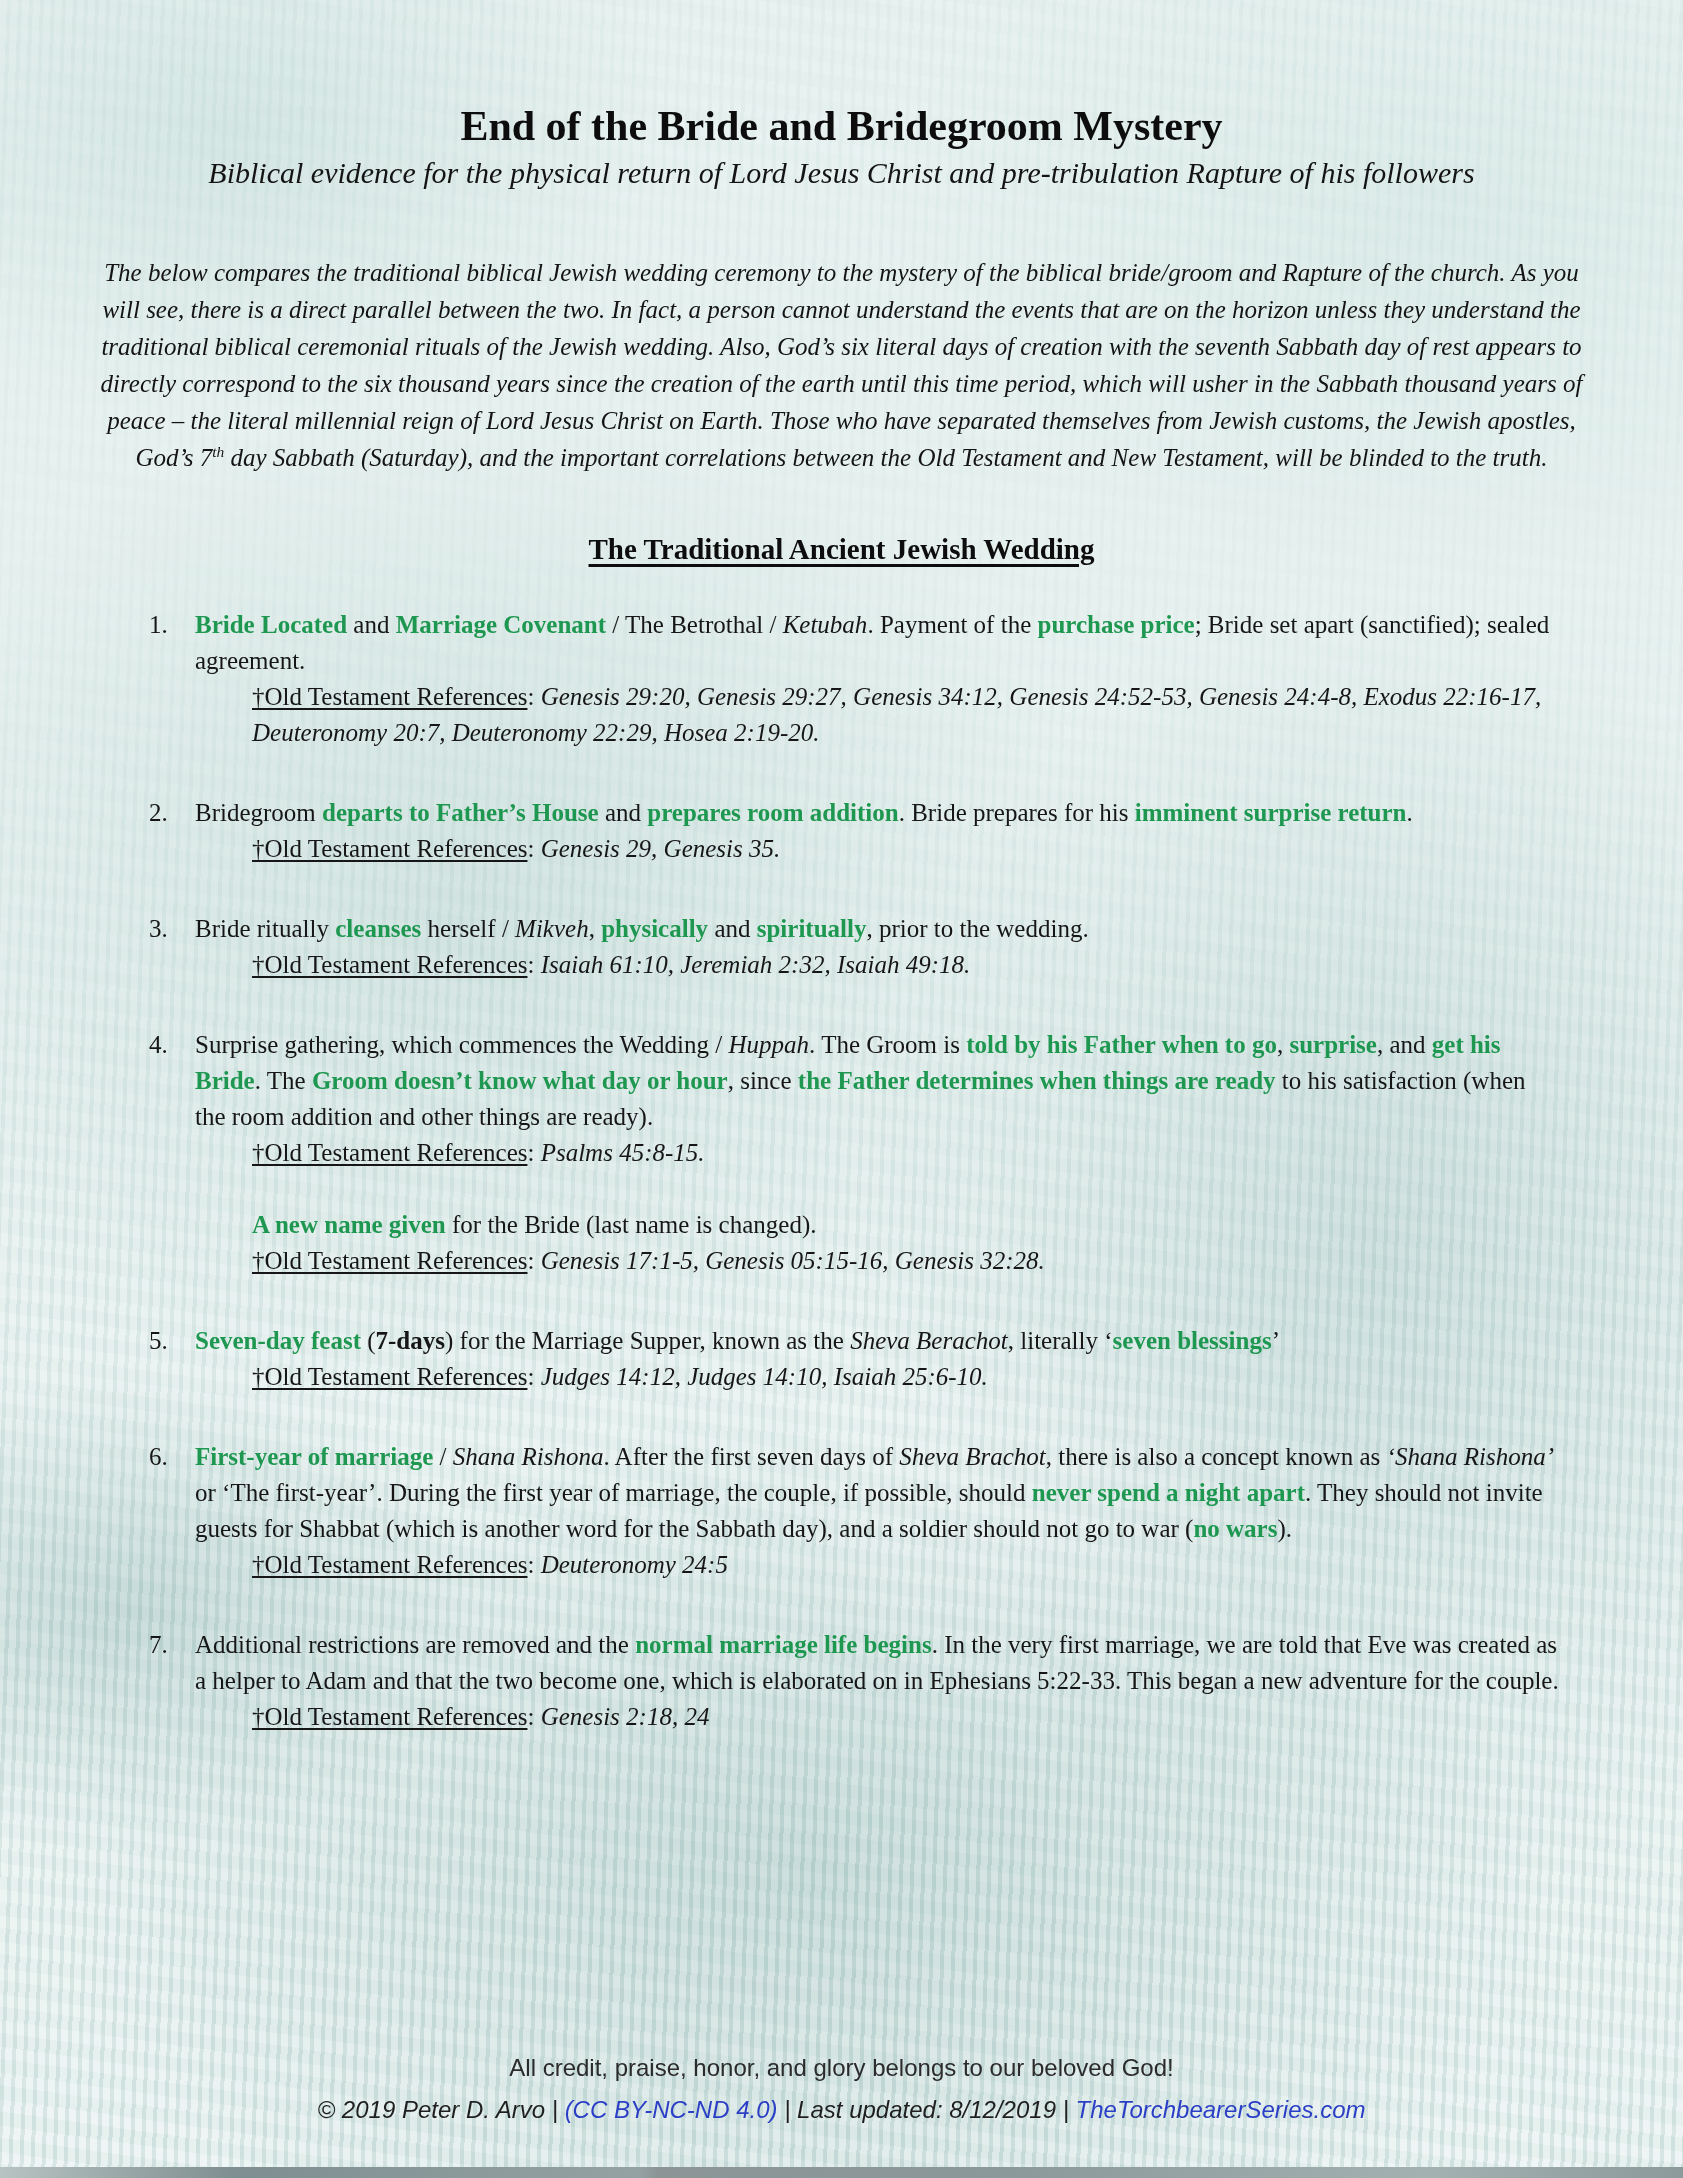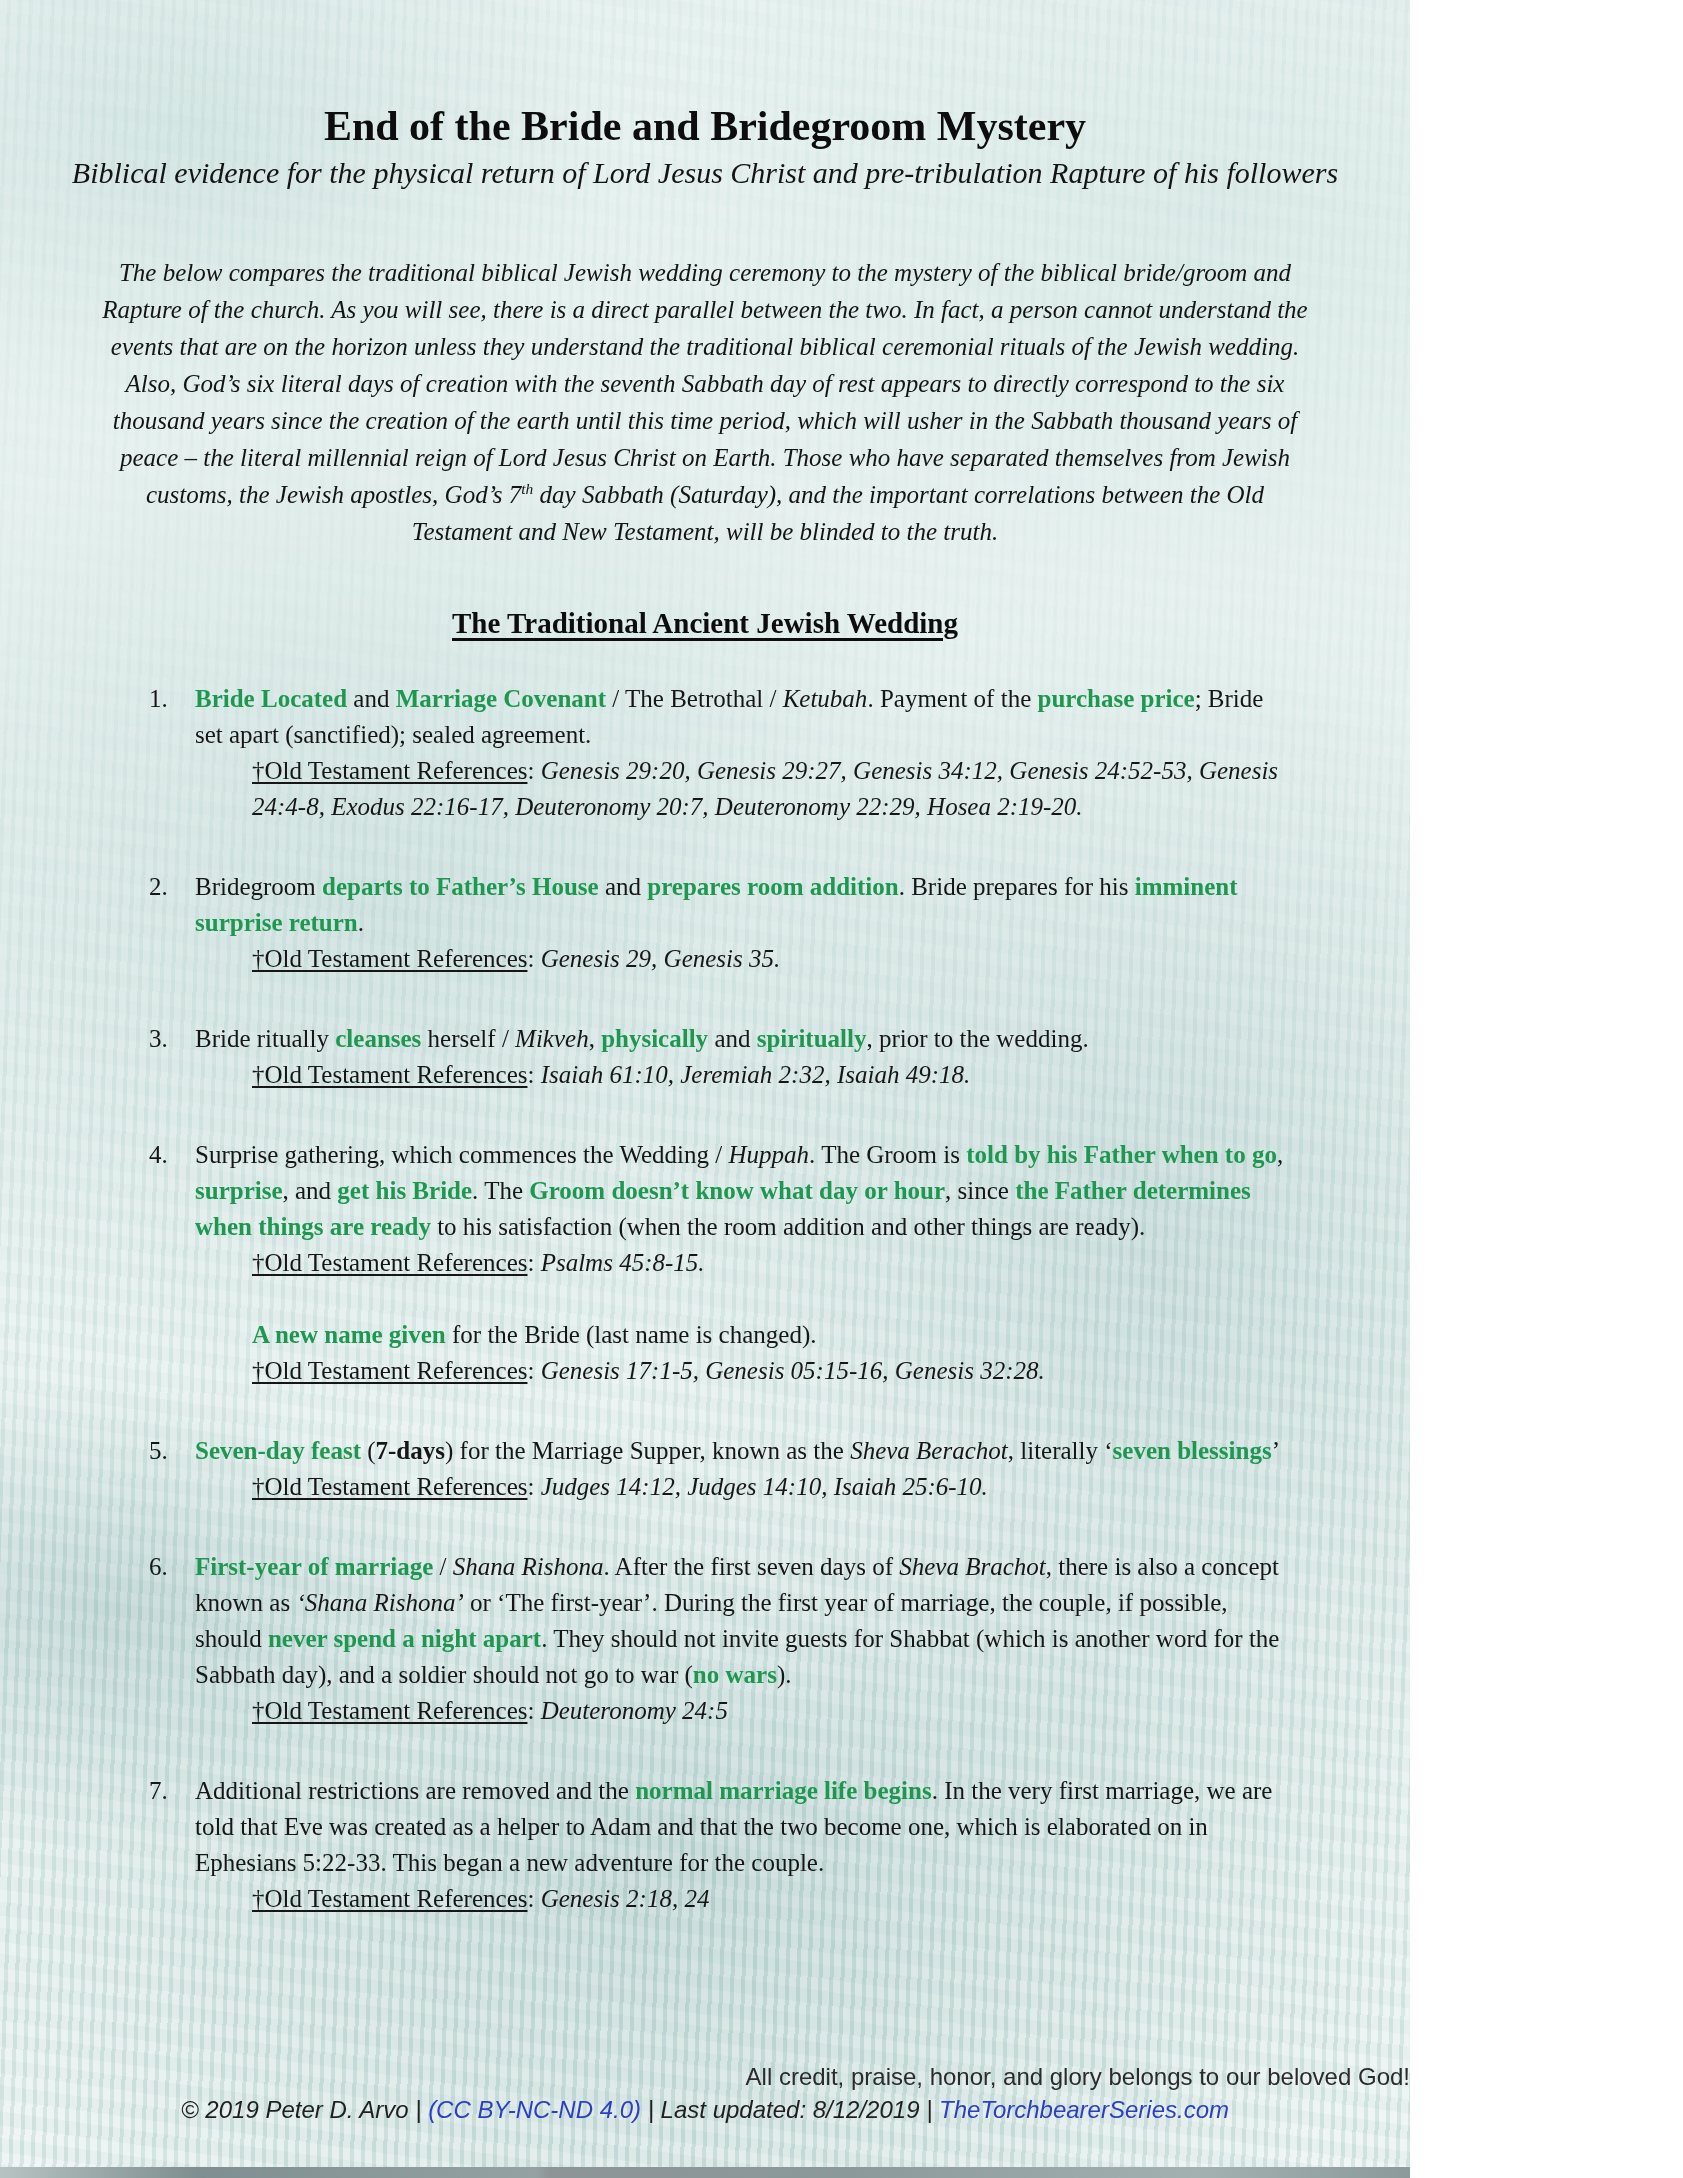--- a/index.html
+++ b/index.html
@@ -1,18 +1,18 @@
 <!DOCTYPE html>
 <html><head>
 <meta charset="utf-8">
 <style>
   html,body{margin:0;padding:0;}
   .page{
     position:relative;
-    width:1410px;height:2178px;
+    width:1683px;height:2178px;
     overflow:hidden;
     font-family:"Liberation Serif", serif;
     color:#161616;
     background-color:#e6f1ef;
     background-image:
       radial-gradient(ellipse 614px 416px at 14% 6%, rgba(196,220,217,0.60), transparent 70%),
       radial-gradient(ellipse 812px 515px at 86% 10%, rgba(208,229,226,0.55), transparent 70%),
       radial-gradient(ellipse 891px 713px at 28% 42%, rgba(181,209,206,0.50), transparent 72%),
       radial-gradient(ellipse 752px 931px at 82% 58%, rgba(170,200,198,0.55), transparent 70%),
       radial-gradient(ellipse 1040px 644px at 48% 86%, rgba(158,192,189,0.60), transparent 72%),
@@ -55,21 +55,21 @@
   .gap{margin-top:36px;}
   .ref-label{text-decoration:underline;text-underline-offset:3px;}
   .sg-g{color:#1e9750;font-weight:bold;}
   .sg-b{font-weight:bold;}
   .sg-i{font-style:italic;}
   .sg-isup{font-style:italic;vertical-align:super;font-size:0.62em;line-height:0;}
   .footer{
     position:absolute;left:0;right:0;bottom:51px;z-index:2;
     text-align:center;font-family:"Liberation Sans", sans-serif;
   }
-  .footer-blessing{font-size:24px;line-height:33px;color:#2b2b2b;margin:0;text-align:right;}
+  .footer-blessing{font-size:24px;line-height:33px;color:#2b2b2b;margin:9px;}
   .footer-credits{font-size:24px;line-height:34px;font-style:italic;color:#1f1f1f;margin:0;}
   .sg-fd{color:#1f1f1f;}
   .sg-fb{color:#2b3fc6;}
   .bottom-edge{
     position:absolute;left:0;right:0;bottom:0;height:11px;z-index:3;
     background:linear-gradient(90deg,#b7c3c2 0%,#7f8e90 14%,#94a2a3 38%,#863f3f0f 39%,#8b999b 60%,#a3b1b1 85%,#8d9a9c 100%);
     background-color:#8d9a9c;
   }
 </style>
 </head>

